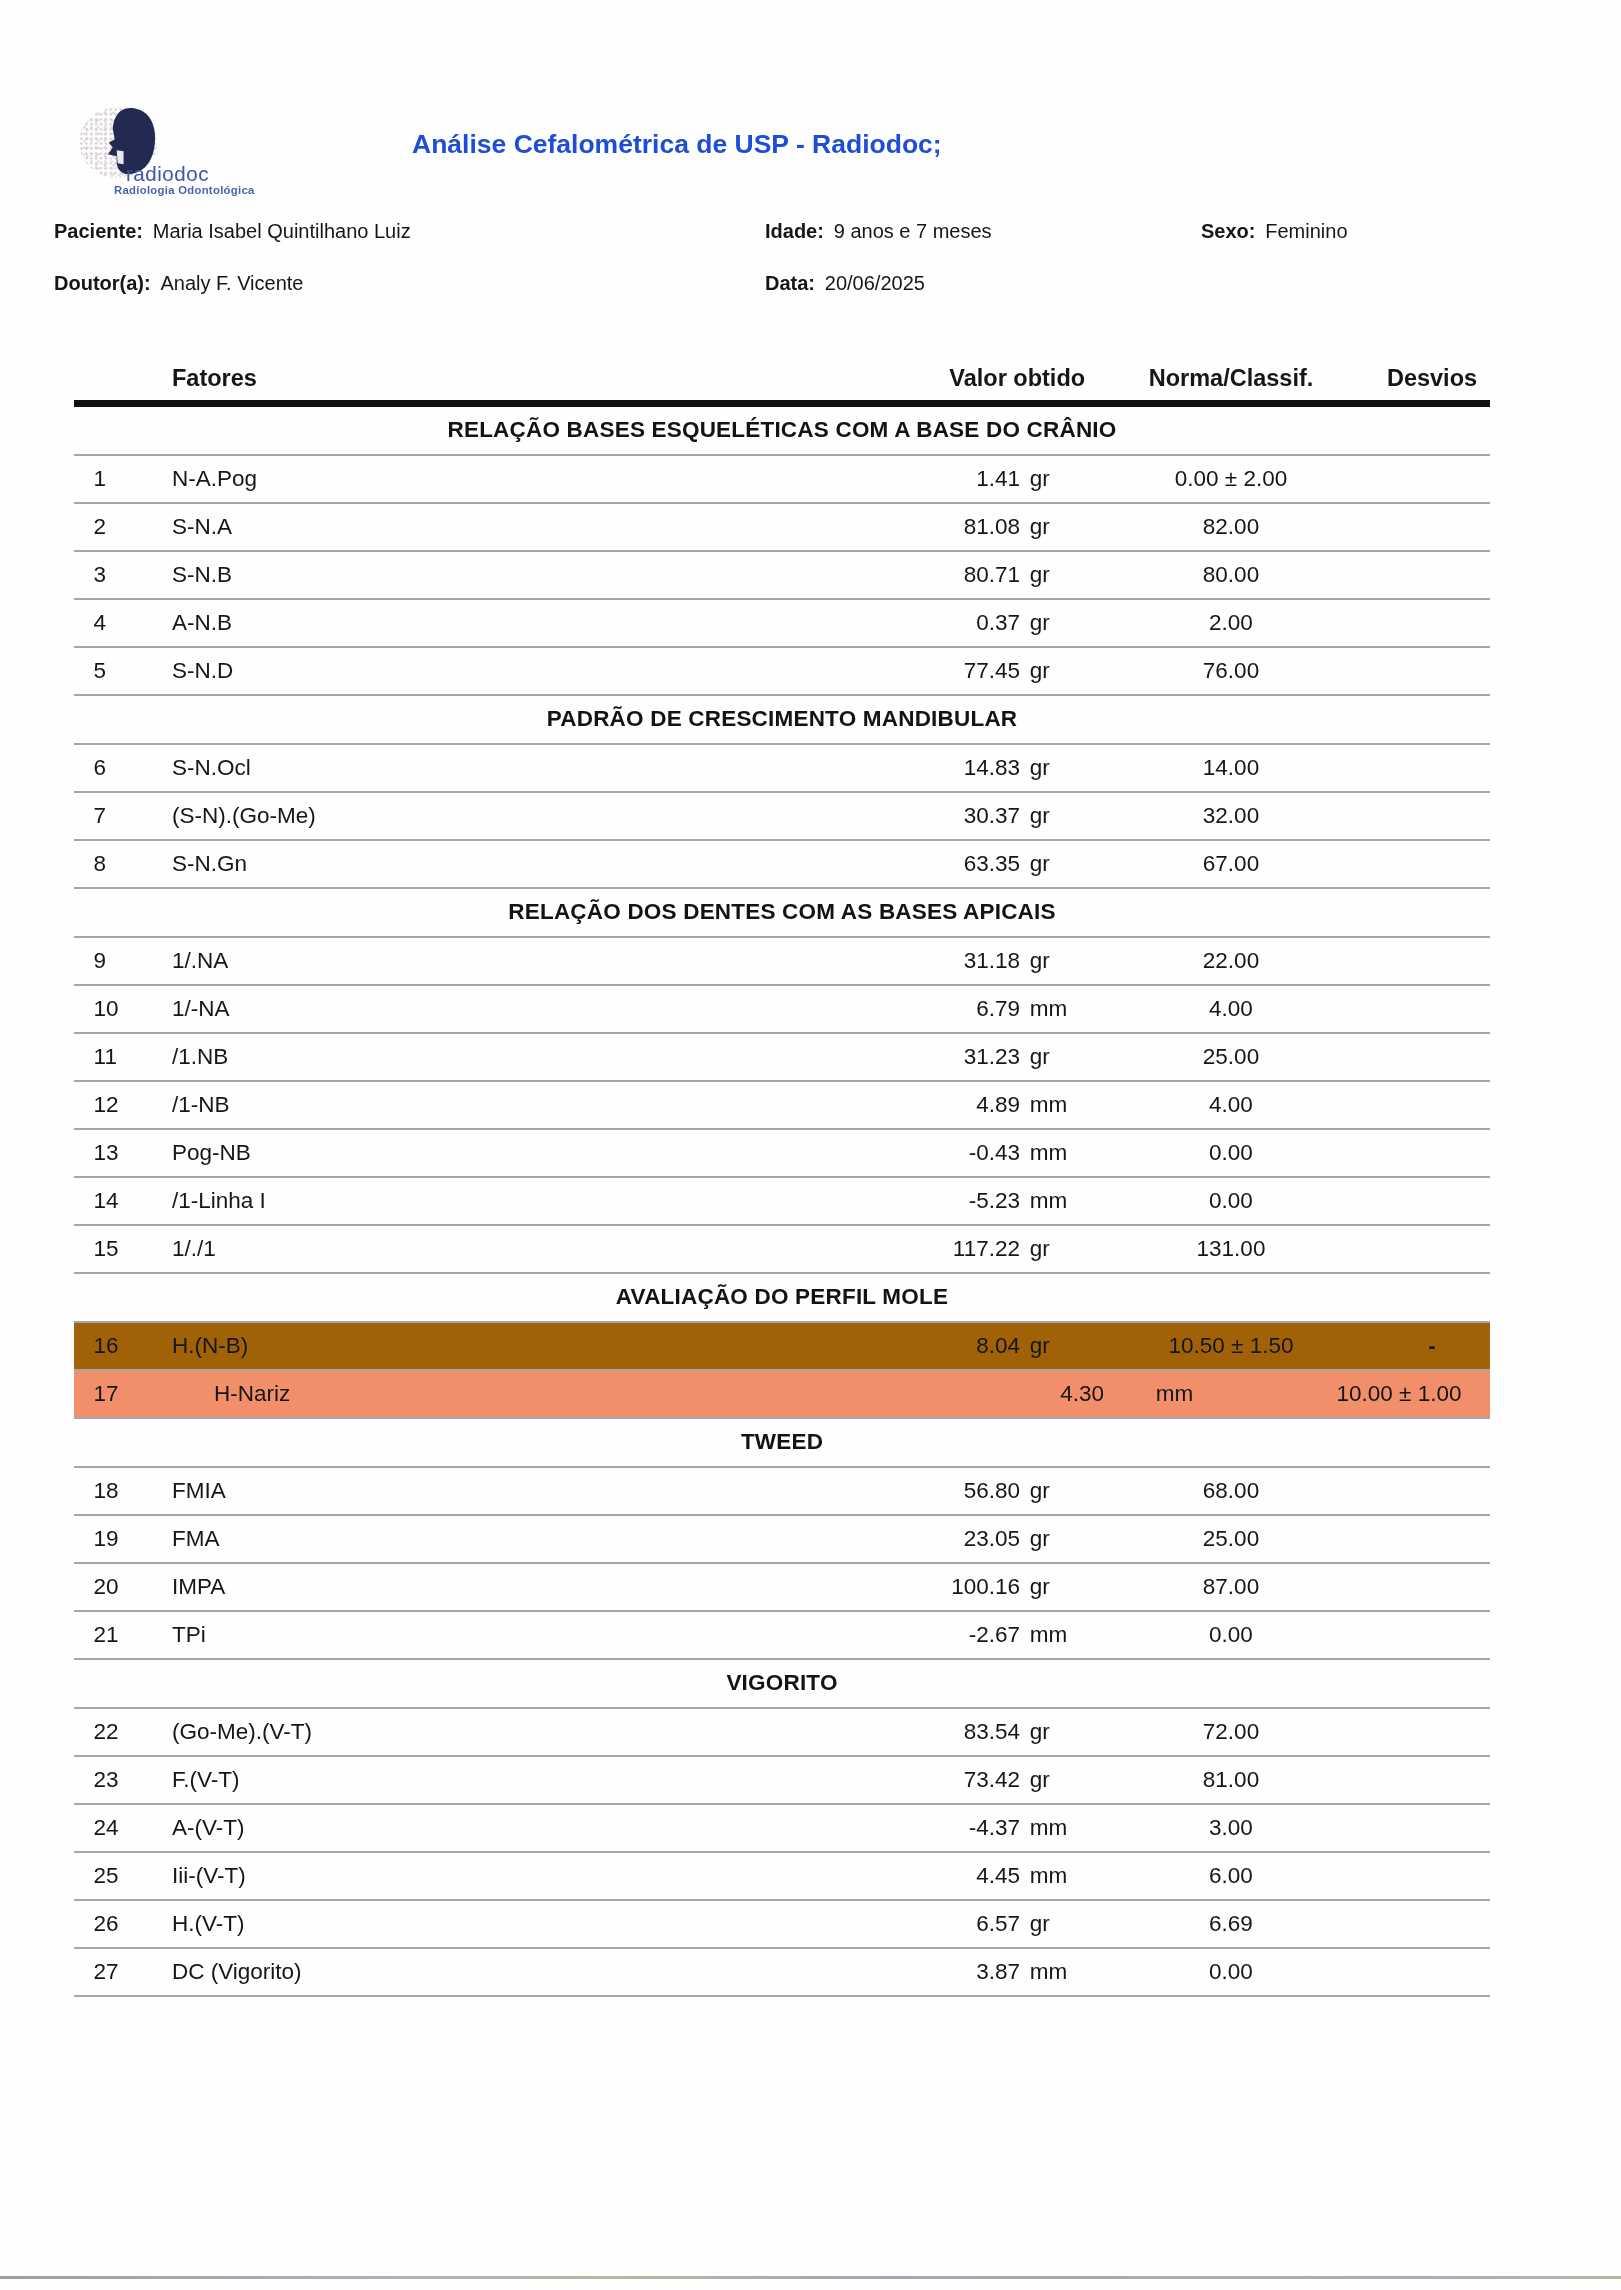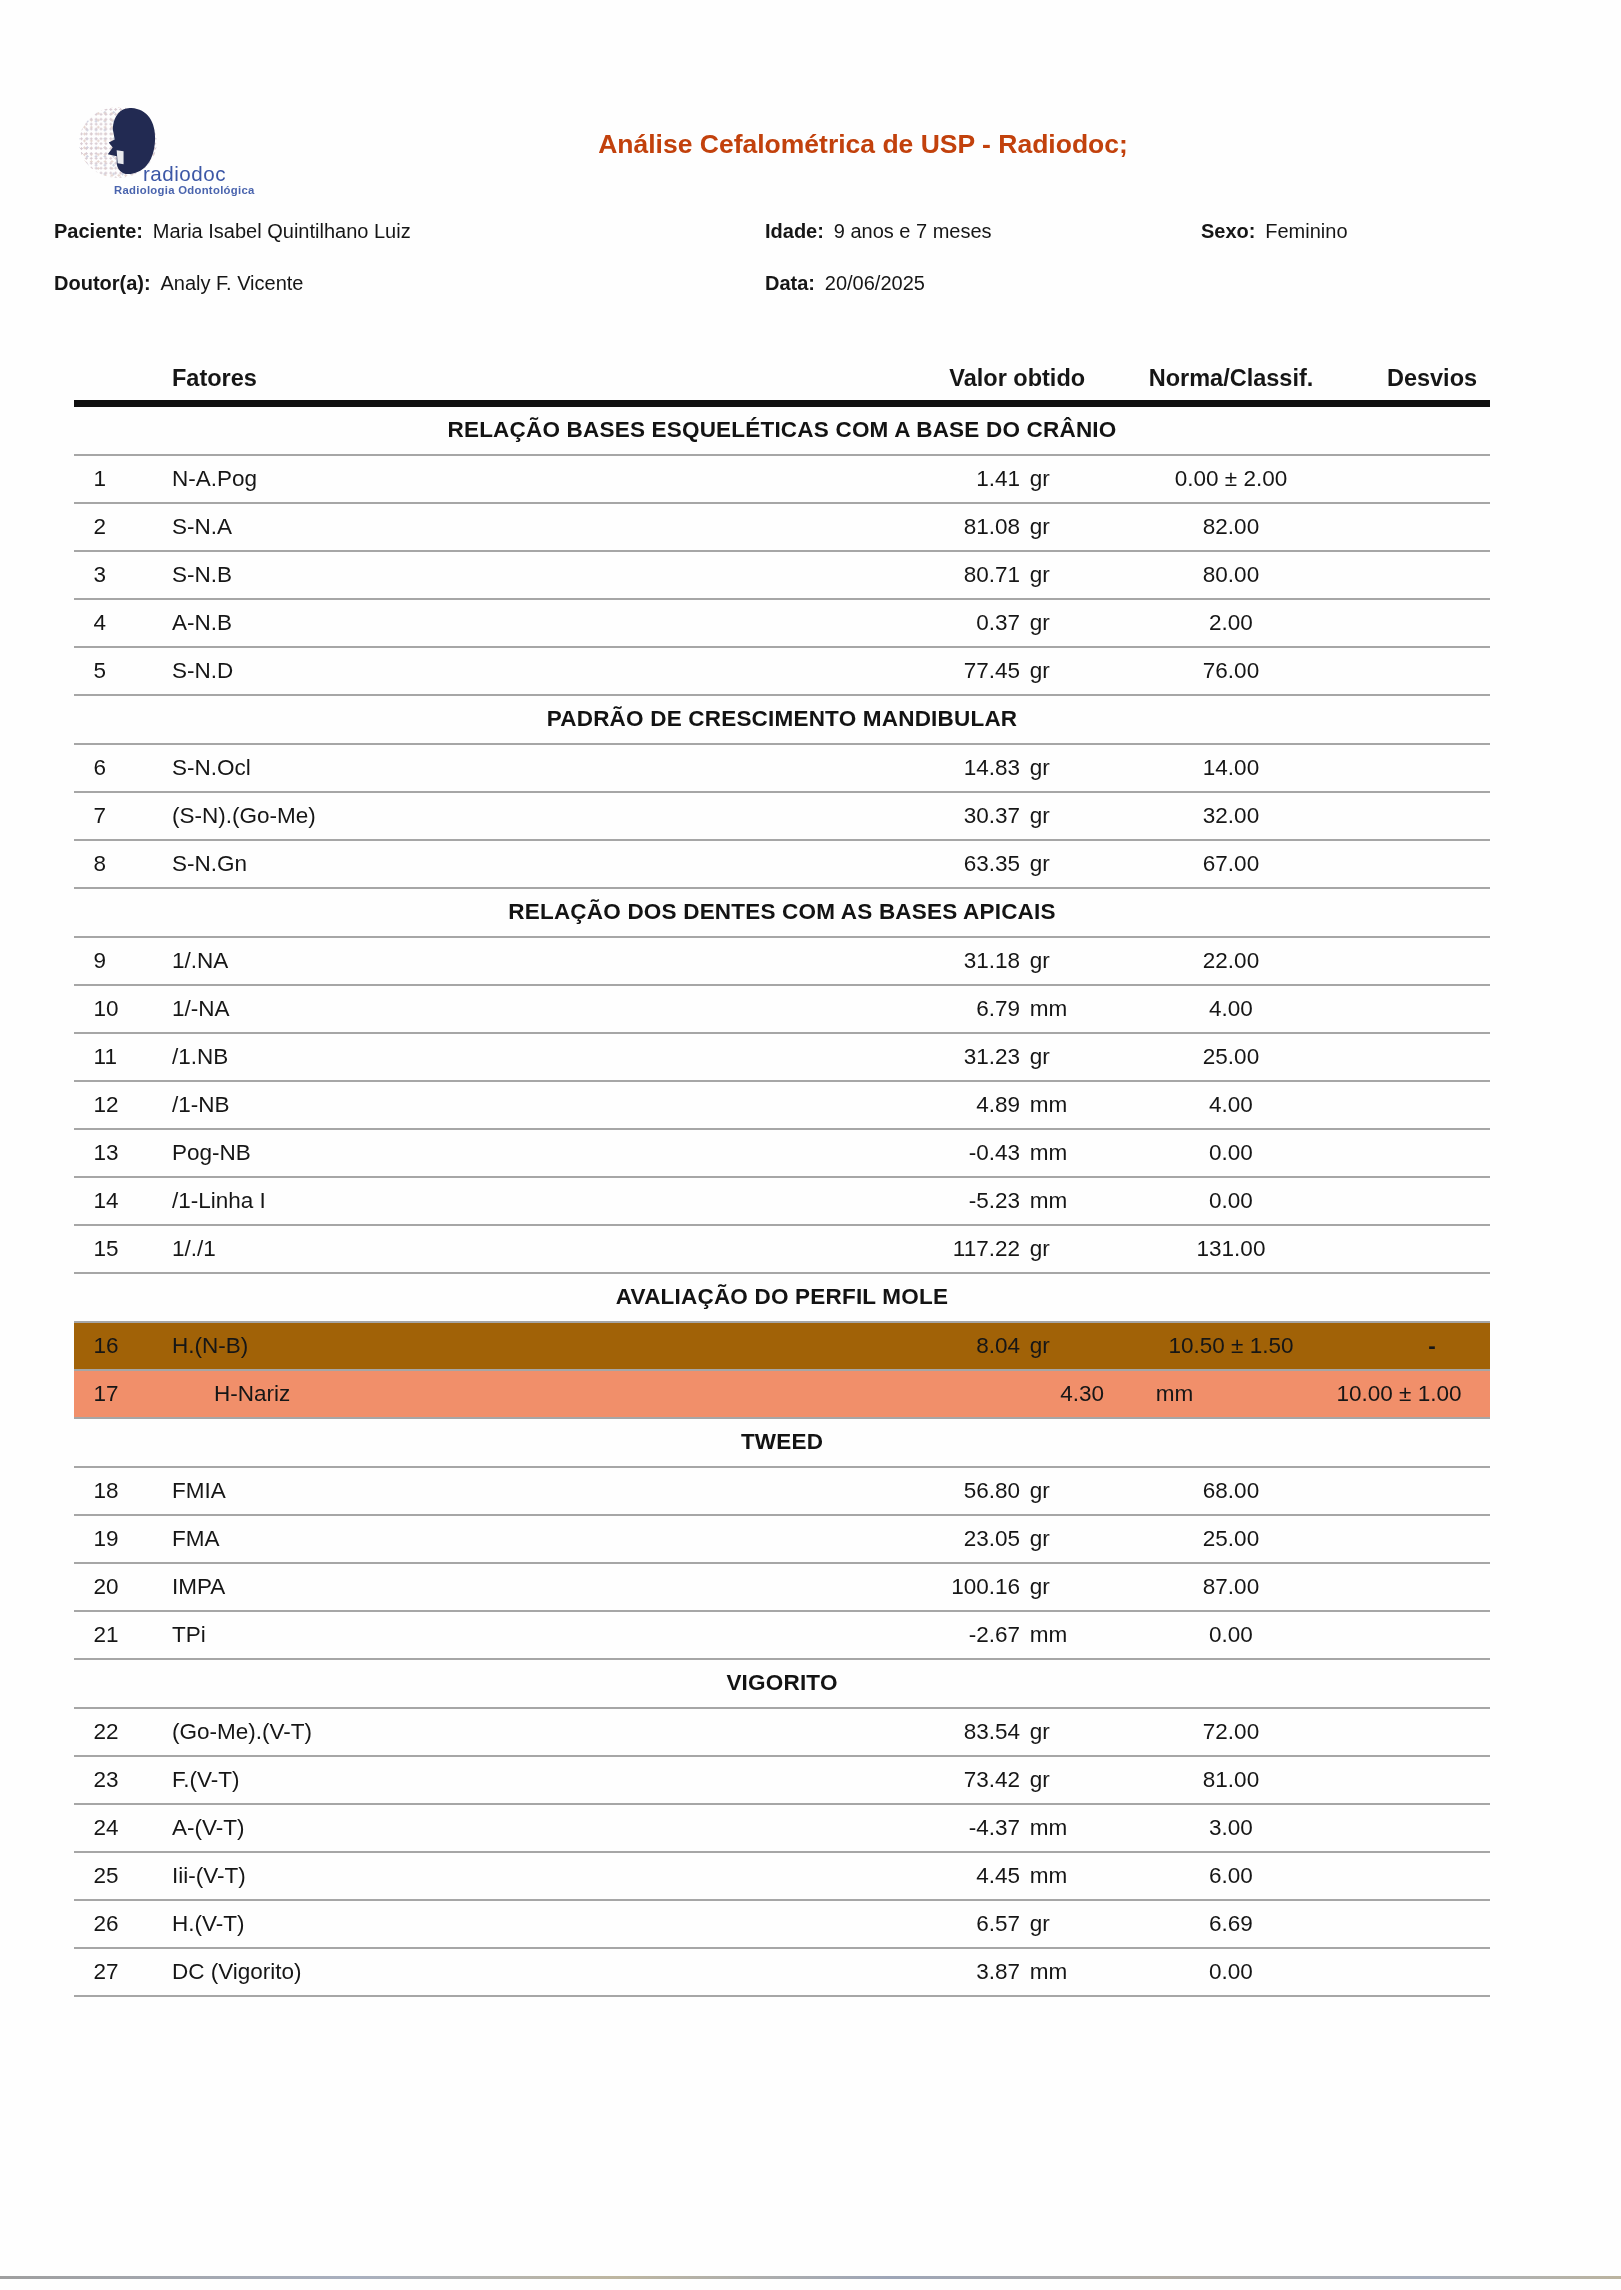--- a/index.html
+++ b/index.html
@@ -20,32 +20,32 @@
     border-radius:50%;
     background-image:
       radial-gradient(#d9cbd2 1px, transparent 1.4px),
       radial-gradient(#e6d5cf 1px, transparent 1.4px),
       radial-gradient(#cfd2e0 1px, transparent 1.4px);
     background-size:4.9px 4.9px, 6.9px 6.9px, 8.8px 8.8px;
     background-position:0 0, 2px 2.9px, 3.9px 1px;
   }
   .logo-head { position:absolute; left:39px; top:27.4px; width:61px; height:69px; }
   .logo-brand {
-    position:absolute; left:86px; top:82px;
+    position:absolute; left:69px; top:82px;
     font-size:20.6px; color:#3c57a6; letter-spacing:0.5px;
   }
   .logo-tagline {
     position:absolute; left:41px; top:104px;
     font-size:11.3px; color:#4a64ae; font-weight:700; letter-spacing:0.3px;margin-left:16px;
   }
 
   
   .title {
     position:absolute; left:412px; top:129px; width:902px;
-    text-align:center; font-size:26.5px; font-weight:700; color:#c2410c;
+    text-align:left; font-size:26.5px; font-weight:700; color:#1d4ed8;
   }
 
   
   .pitem { position:absolute; font-size:20px; white-space:nowrap; }
   .pitem b { font-weight:700; margin-right:9.8px; }
   .p-paciente { left:54px;  top:220px; }
   .p-idade    { left:765px; top:220px; }
   .p-sexo     { left:1201px;top:220px; }
   .p-doutor   { left:54px;  top:272px; }
   .p-data     { left:765px; top:272px; }

